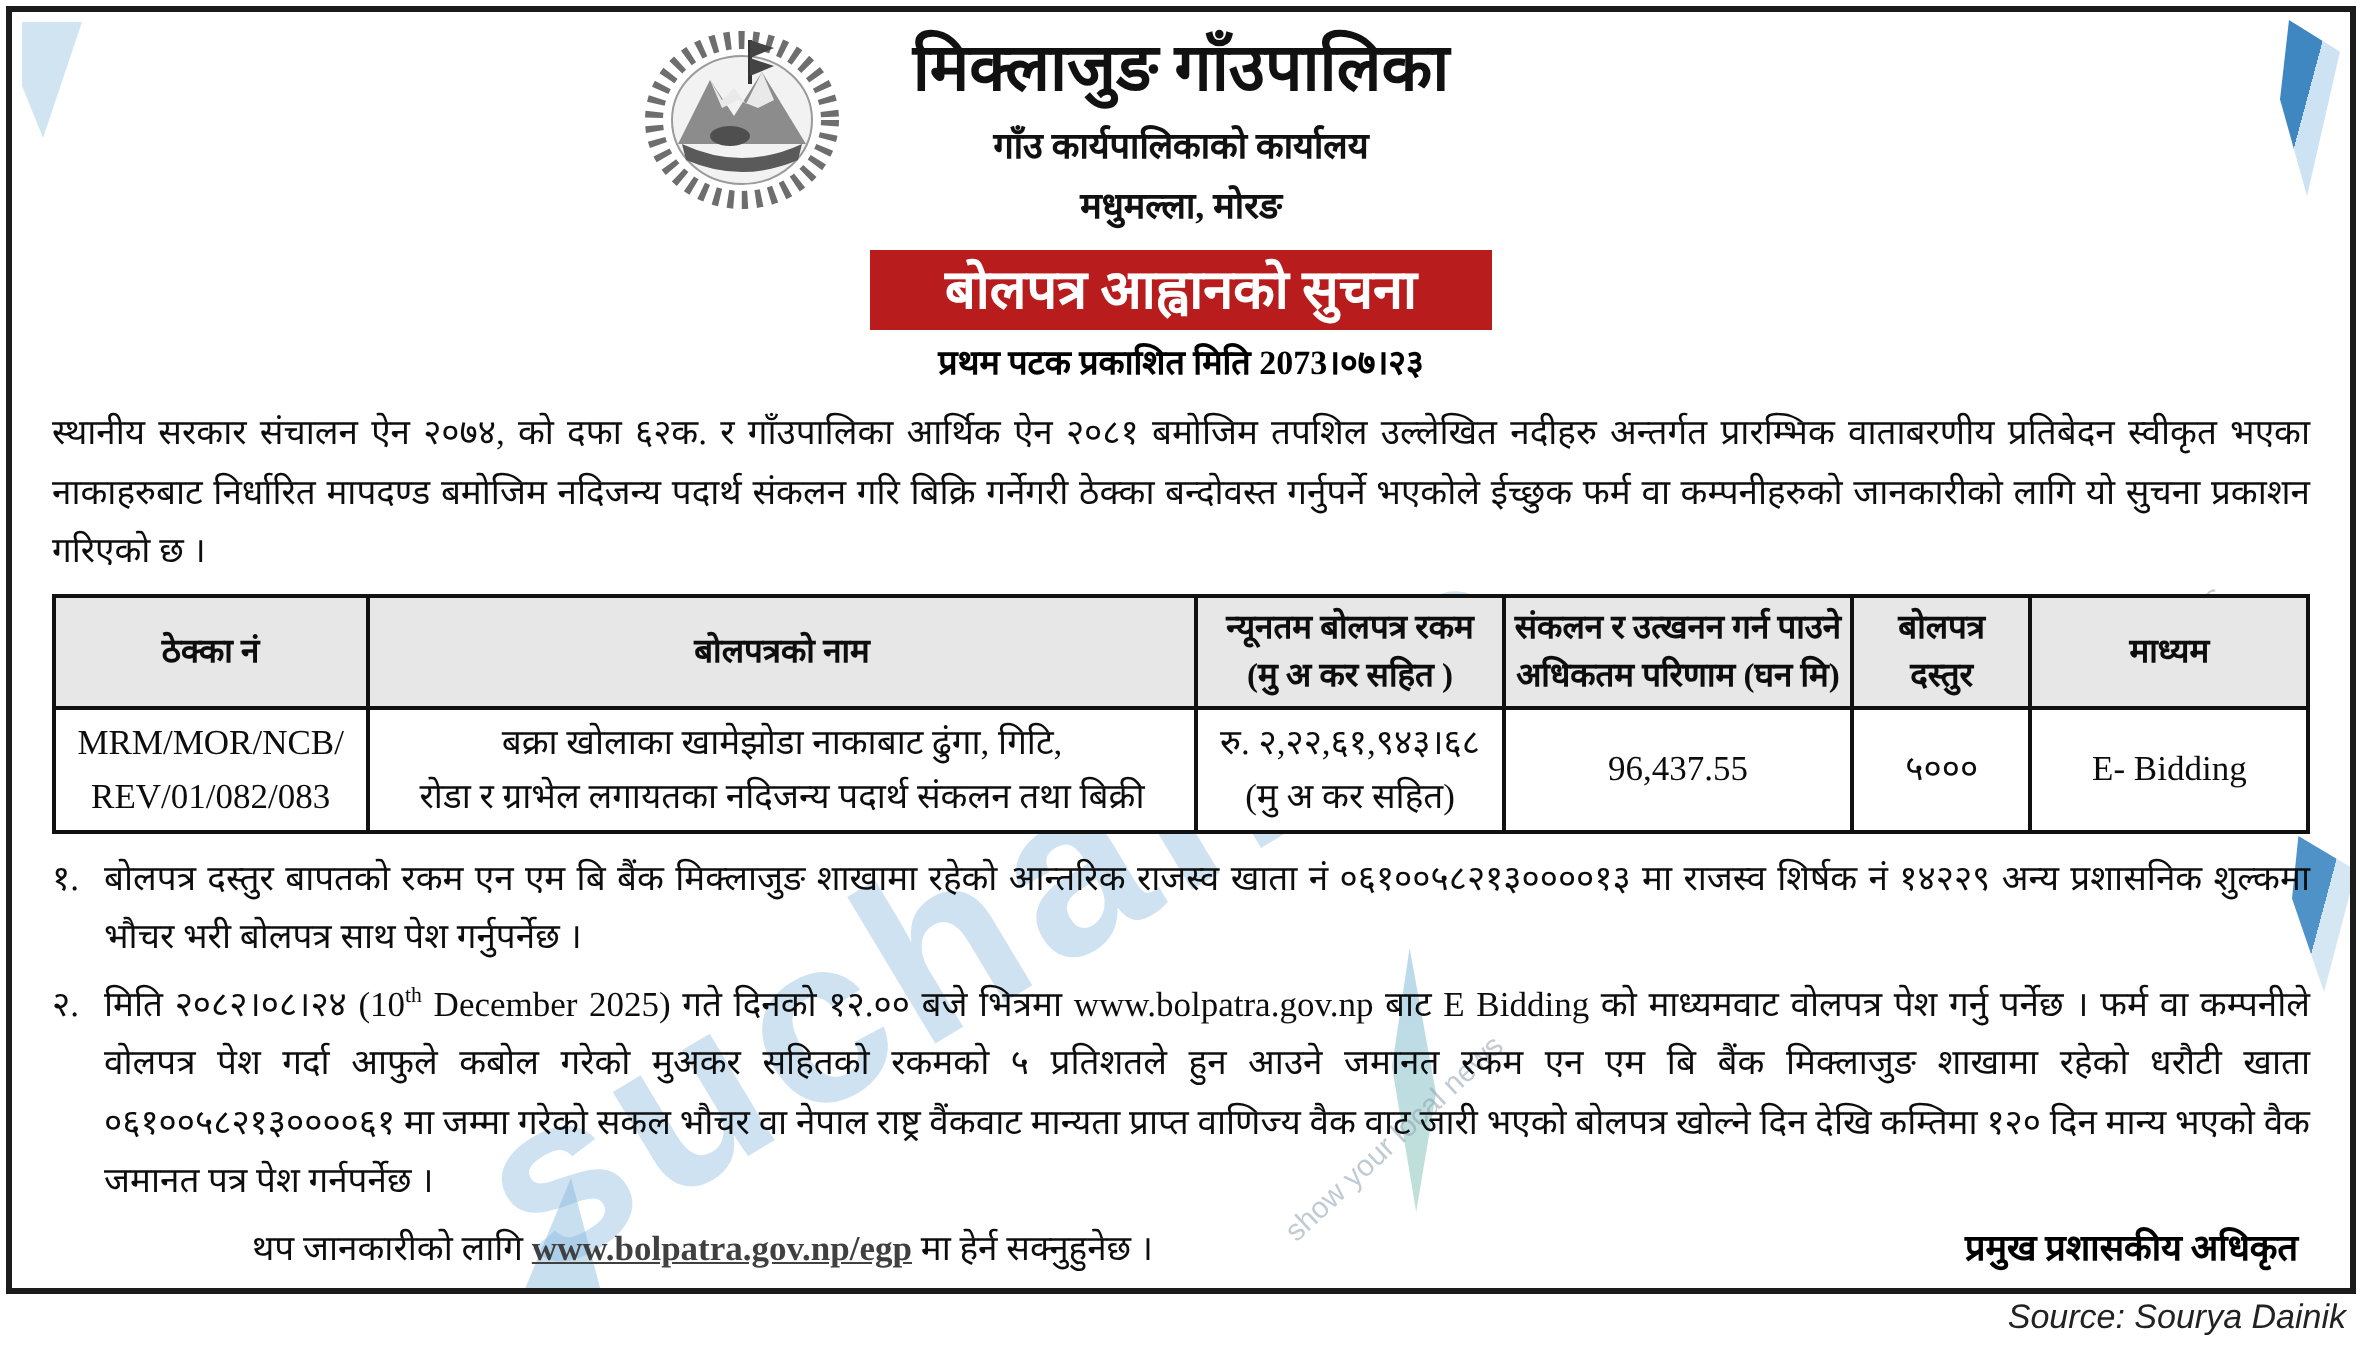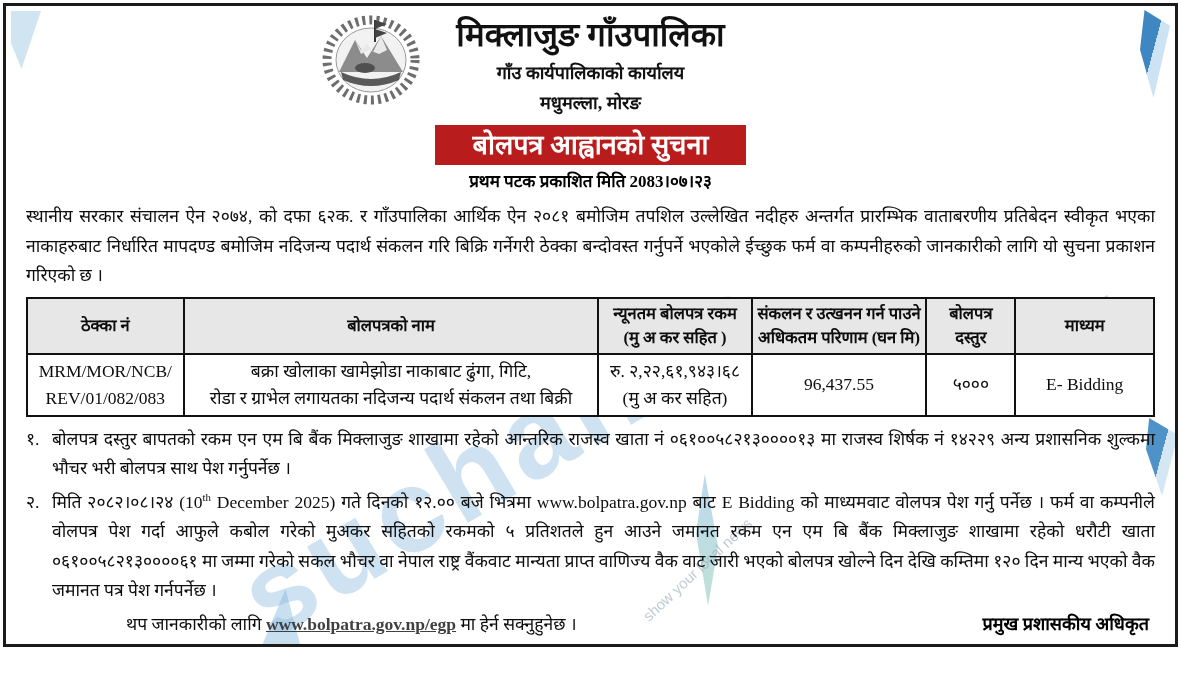--- a/index.html
+++ b/index.html
@@ -176,21 +176,21 @@
       <div class="head-text">
         <div class="muni">मिक्लाजुङ गाँउपालिका</div>
         <div class="office">गाँउ कार्यपालिकाको कार्यालय</div>
         <div class="addr">मधुमल्ला, मोरङ</div>
       </div>
 
       <div class="banner-wrap">
         <span class="banner">बोलपत्र आह्वानको सुचना</span>
       </div>
 
-      <div class="published">प्रथम पटक प्रकाशित मिति 2083।०७।२३</div>
+      <div class="published">प्रथम पटक प्रकाशित मिति 2073।०७।२३</div>
 
       <p class="intro">स्थानीय सरकार संचालन ऐन २०७४, को दफा ६२क. र गाँउपालिका आर्थिक ऐन २०८१ बमोजिम तपशिल उल्लेखित नदीहरु अन्तर्गत प्रारम्भिक वाताबरणीय प्रतिबेदन स्वीकृत भएका नाकाहरुबाट निर्धारित मापदण्ड बमोजिम नदिजन्य पदार्थ संकलन गरि बिक्रि गर्नेगरी ठेक्का बन्दोवस्त गर्नुपर्ने भएकोले ईच्छुक फर्म वा कम्पनीहरुको जानकारीको लागि यो सुचना प्रकाशन गरिएको छ ।</p>
 
       <table class="tender">
         <colgroup>
             <col class="c1">
             <col class="c2">
             <col class="c3">
             <col class="c4">
             <col class="c5">
@@ -236,13 +236,14 @@
       </div>
 
       <div class="foot">
         <div class="more"><span>थप जानकारीको लागि </span><a href="#">www.bolpatra.gov.np/egp</a><span> मा हेर्न सक्नुहुनेछ ।</span></div>
         <div class="sign">प्रमुख प्रशासकीय अधिकृत</div>
       </div>
 
     </div>
   </div>
 
+  <div class="source">Source: Sourya Dainik</div>
 </div>
 
 </body></html>

